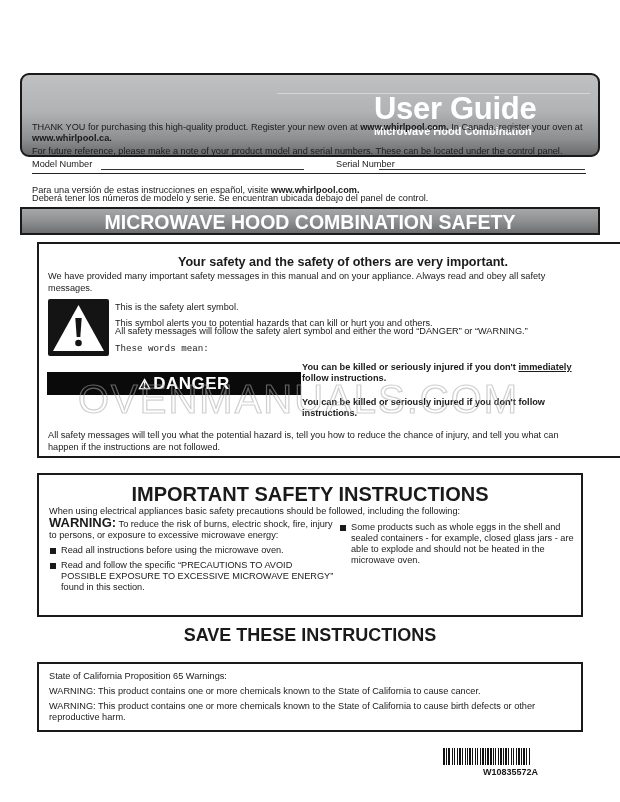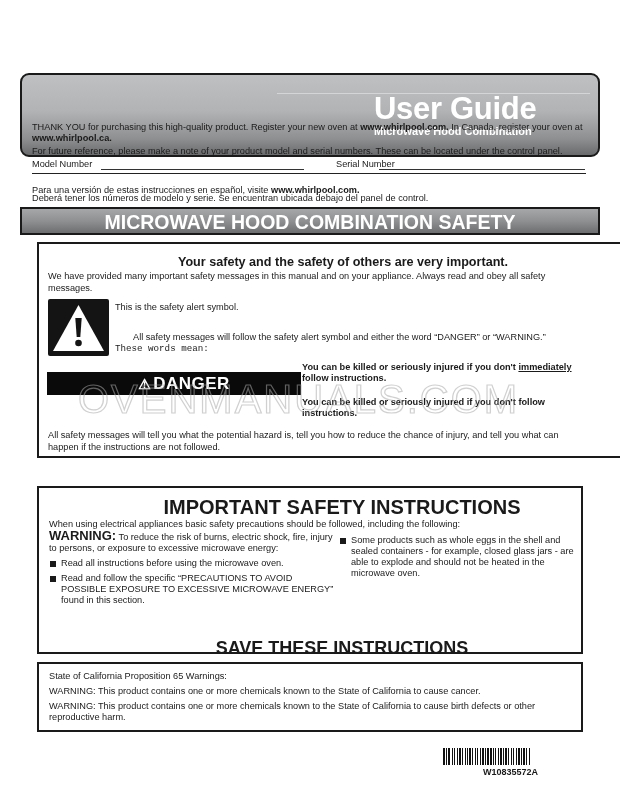--- a/index.html
+++ b/index.html
@@ -67,21 +67,21 @@
     .signal-bar .tri { font-size: 14px; margin-right: 2px; }
     .signal-desc { position: absolute; left: 263px; width: 272px; font-size: 9.2px; font-weight: bold; line-height: 11px; }
     .signal-desc u { text-decoration: underline; }
 
     .watermark {
       position: absolute; left: 78px; top: 377px; font-size: 40px; font-weight: normal;
       color: transparent; -webkit-text-stroke: 1.2px rgba(170,170,170,0.55); letter-spacing: 2px;
       pointer-events: none;
     }
 
-    .isi-box { left: 37px; top: 486px; width: 546px; height: 168px; padding-left: 32px; }
+    .isi-box { left: 37px; top: 473px; width: 546px; height: 144px; }
     .isi-title {
       position: absolute; top: 8px; width: 100%; text-align: center; font-size: 20px; font-weight: bold;
     }
     .isi-intro { position: absolute; left: 10px; top: 31px; font-size: 9.2px; }
     .isi-col { position: absolute; font-size: 9.2px; line-height: 11px; }
     .isi-col .warn-word { font-size: 13px; font-weight: bold; }
     .isi-col ul { list-style: none; }
     .isi-col li { position: relative; padding-left: 12px; margin-top: 4px; }
     .isi-col li::before {
       content: ""; position: absolute; left: 1px; top: 3px; width: 6px; height: 6px; background: #1a1a1a;
@@ -132,21 +132,22 @@
   <div class="safety-text" style="left:9px; top:27px; width:520px;">We have provided many important safety messages in this manual and on your appliance. Always read and obey all safety messages.</div>
 
   <div class="alert-icon">
     <svg width="61" height="57" viewBox="0 0 61 57">
       <polygon points="30.5,6 56,52 5,52" fill="#ffffff"></polygon>
       <path d="M27.3,19 L33.7,19 L32.3,38 L28.7,38 Z" fill="#141414"></path>
       <circle cx="30.5" cy="44" r="3.3" fill="#141414"></circle>
     </svg>
   </div>
   <div class="alert-line" style="top:58px;">This is the safety alert symbol.</div>
-  <div class="alert-line" style="top:88px;margin-left:18px;">All safety messages will follow the safety alert symbol and either the word “DANGER” or “WARNING.”</div>
+  <div class="alert-line" style="top:74px;">This symbol alerts you to potential hazards that can kill or hurt you and others.</div>
+  <div class="alert-line" style="top:82px;">All safety messages will follow the safety alert symbol and either the word “DANGER” or “WARNING.”</div>
   <div class="alert-line" style="top:99px;font-family:Liberation Mono, monospace;">These words mean:</div>
 
   <div class="signal-bar" style="top:128px;padding-left:20px;">
     <span class="tri">⚠</span><span>DANGER</span>
   </div>
   <div class="signal-desc" style="top:118px;">
     <span>You can be killed or seriously injured if you don't </span><u>immediately</u><span> follow instructions.</span>
   </div>
 
   <div class="signal-desc" style="top:153px;">You can be killed or seriously injured if you don't follow instructions.</div>

